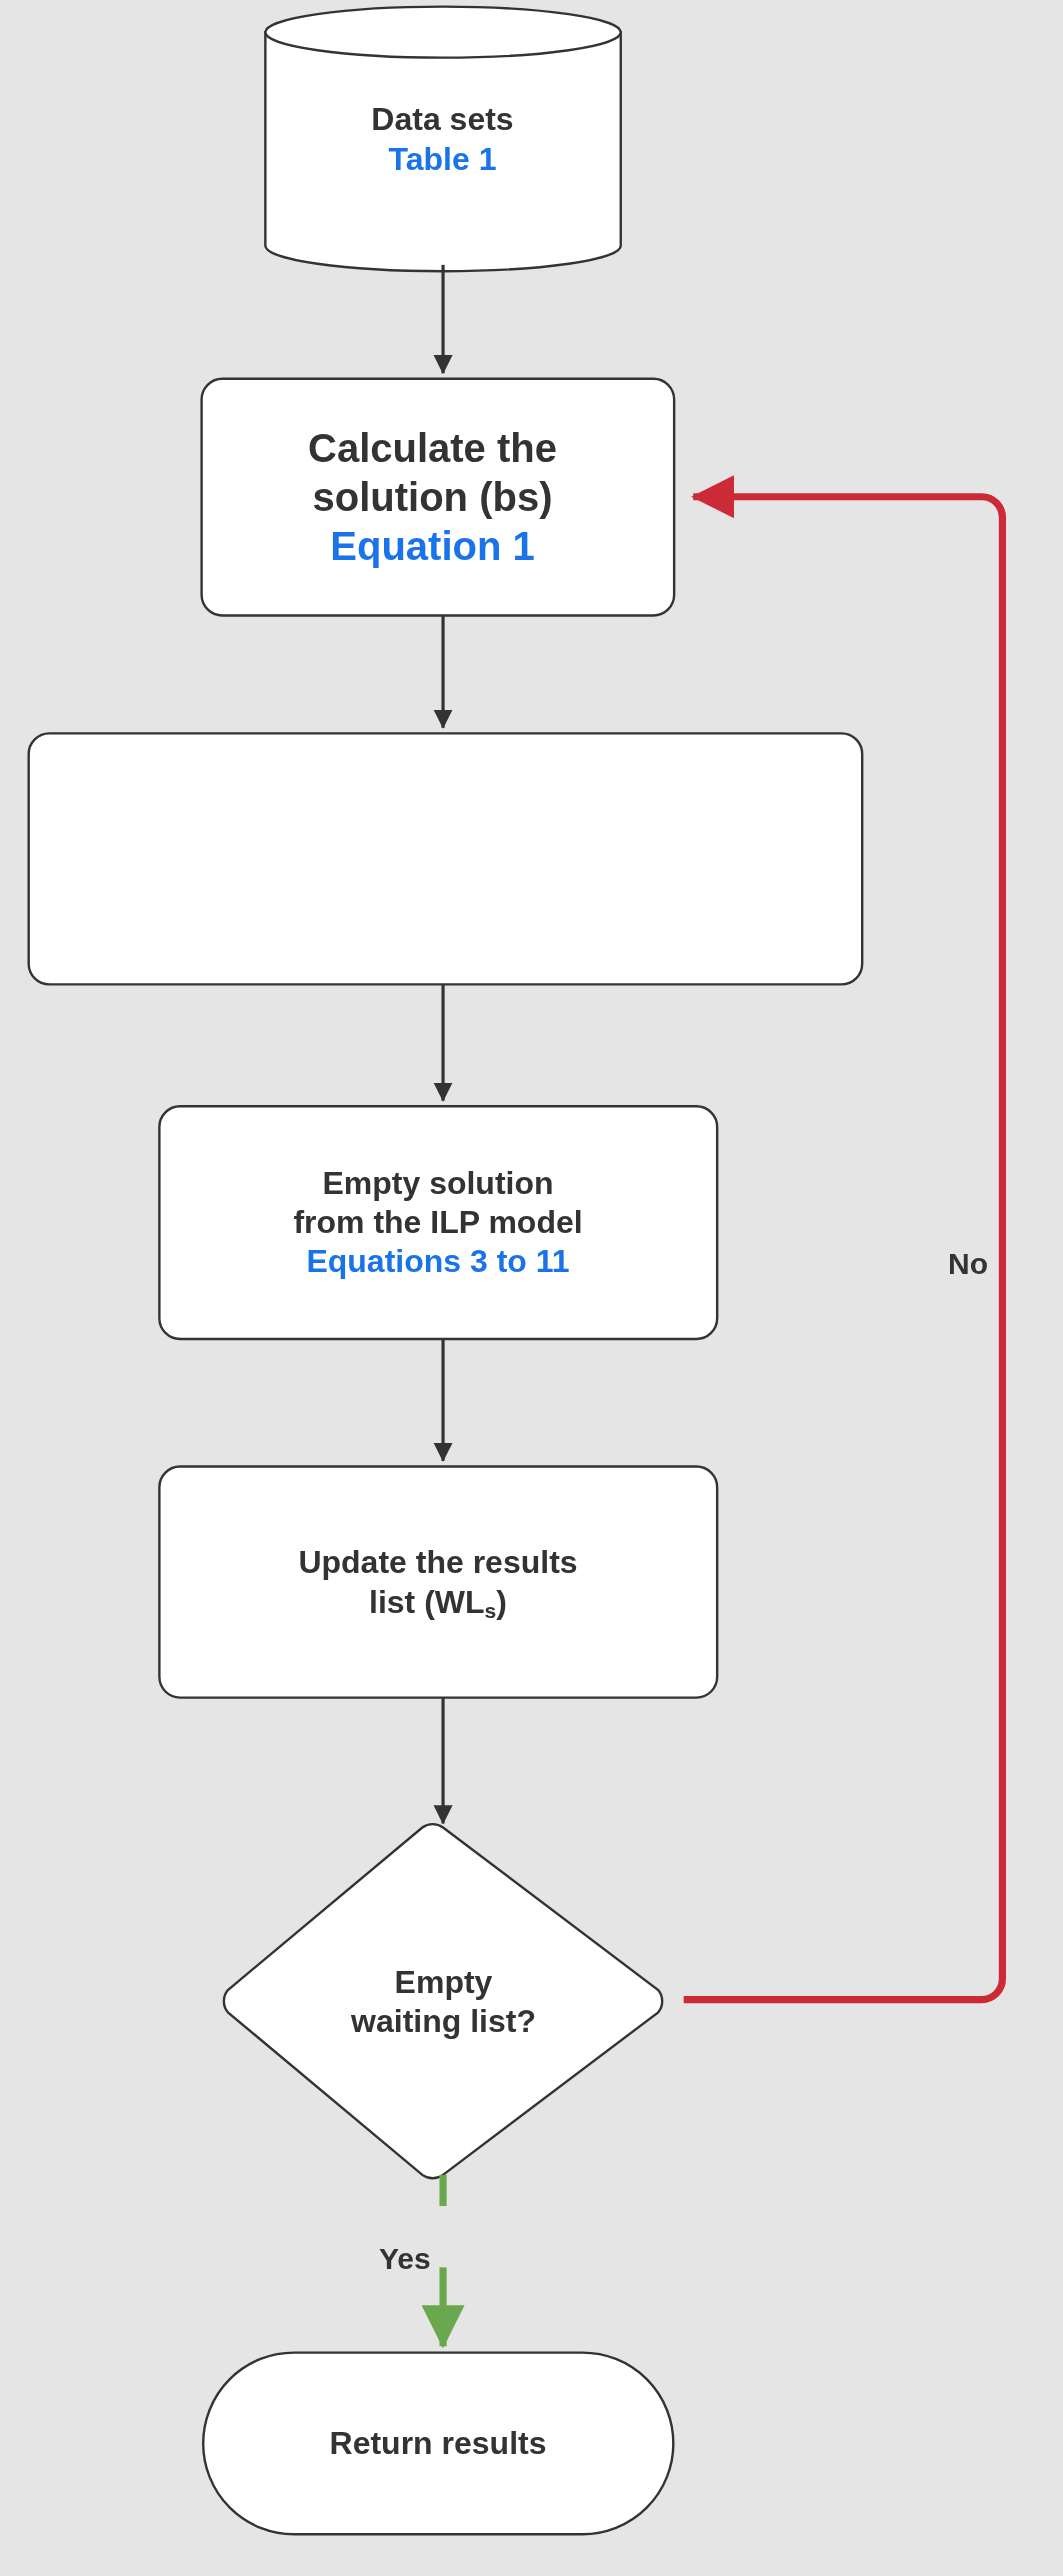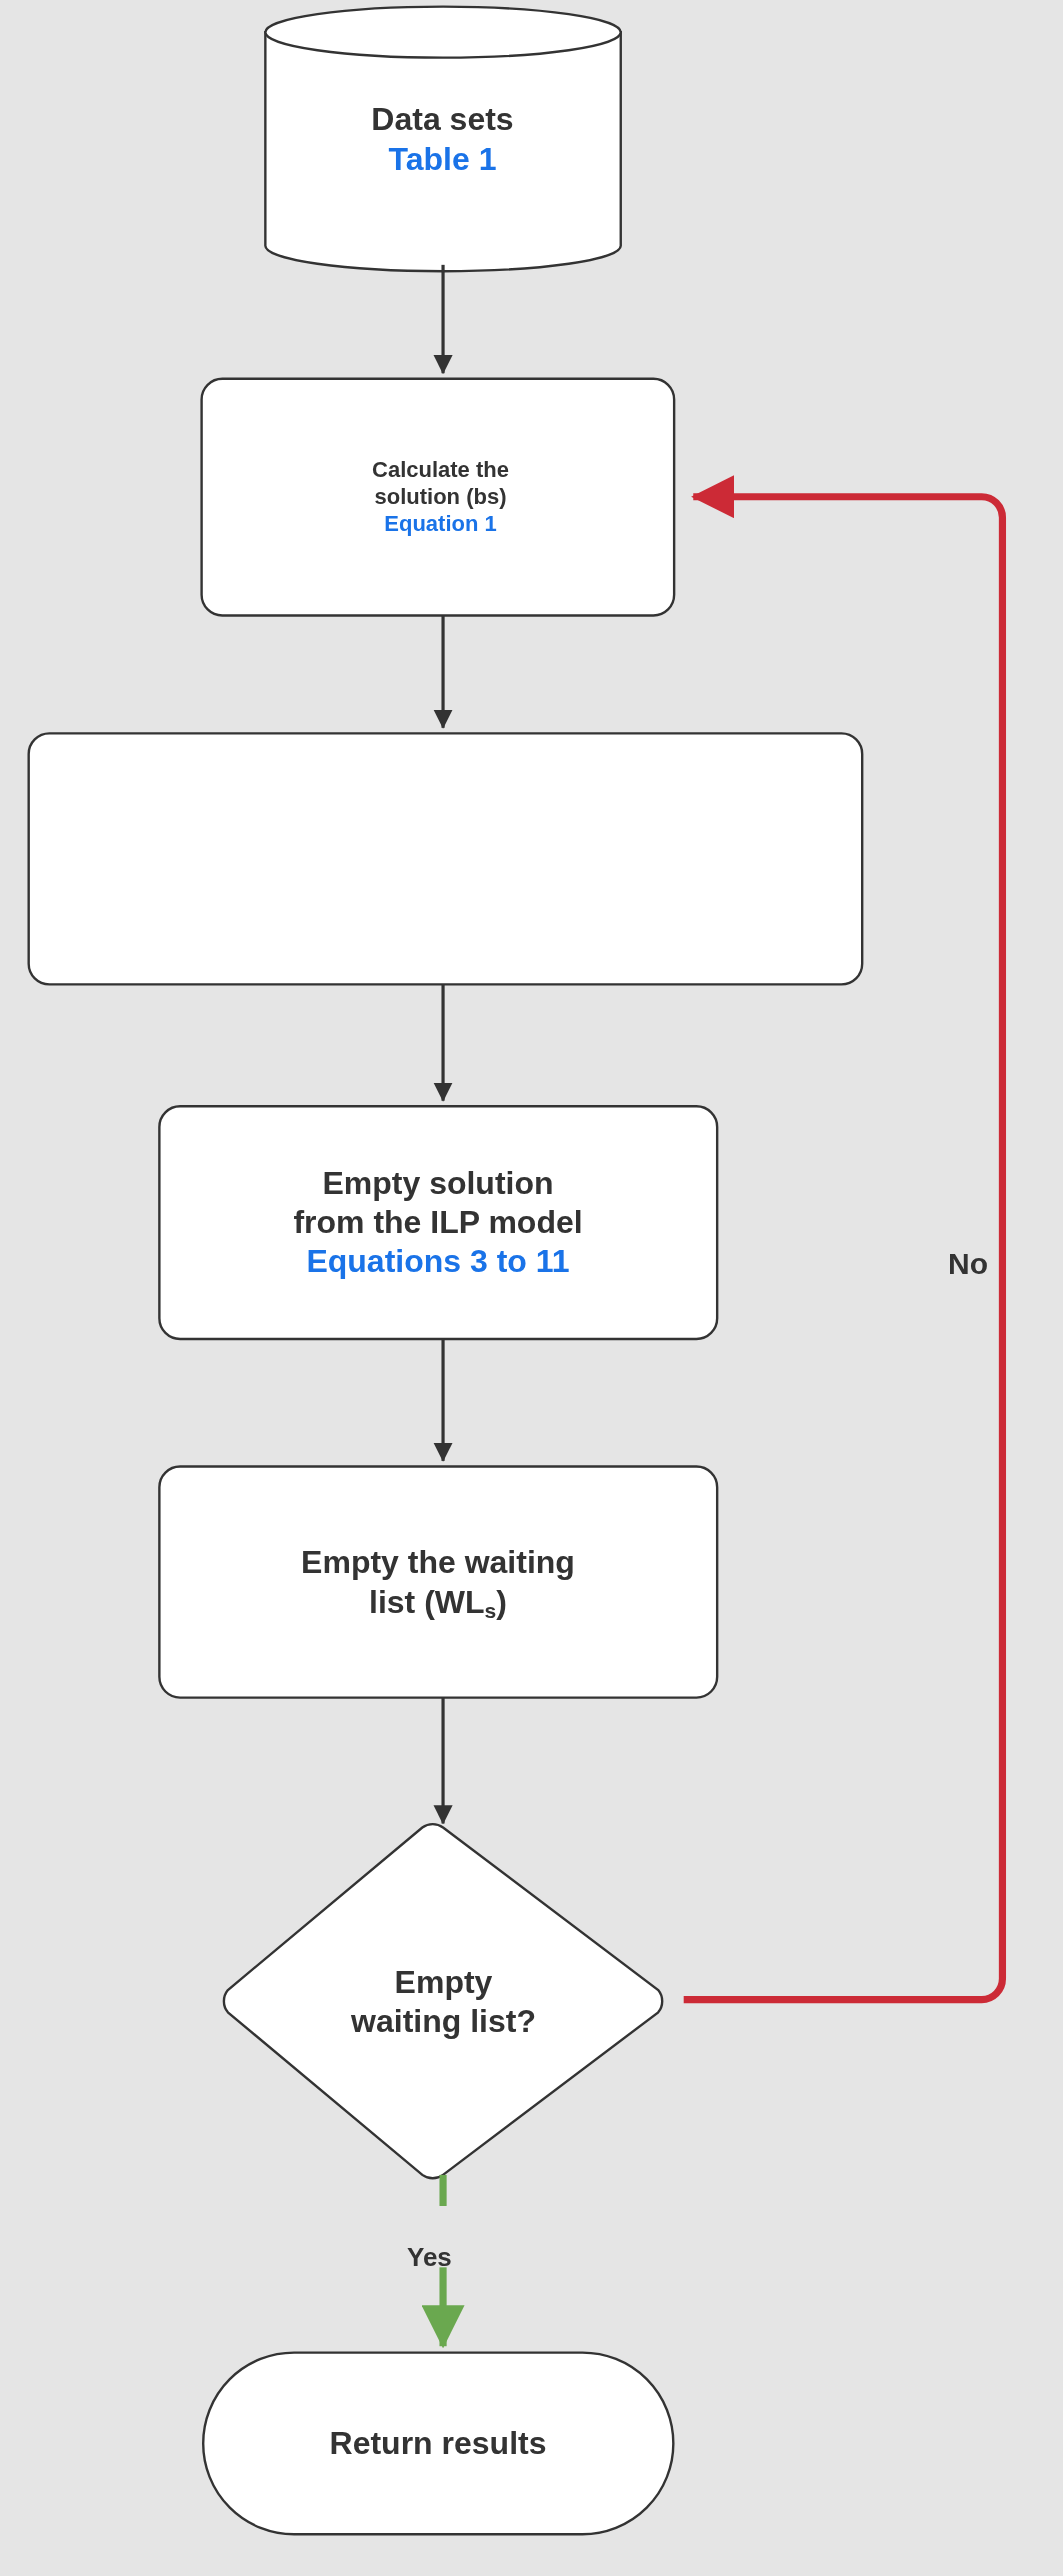--- a/index.html
+++ b/index.html
@@ -41,29 +41,29 @@
   .edge-label {
     position: absolute;
     font-weight: bold;
     color: #333333;
     text-align: center;
     white-space: nowrap;
     margin-top: 34px;
   }
   
   #node-datasets-label { left: 265px; top: 32px; width: 355px; height: 215px; font-size: 32px; }
-  #node-benefits-label { left: 204px; top: 379px; width: 473px; height: 237px; font-size: 22px; }
+  #node-benefits-label { left: 196px; top: 379px; width: 473px; height: 237px; font-size: 40px; }
   #node-esttime-label  { left: 29px;  top: 733px; width: 834px; height: 251px; font-size: 32px; }
   #node-ilp-label      { left: 159px; top: 1106px; width: 558px; height: 233px; font-size: 32px; }
   #node-update-label   { left: 159px; top: 1467px; width: 558px; height: 231px; font-size: 32px; }
   #node-decision-label { left: 217px; top: 1828px; width: 453px; height: 348px; font-size: 32px; }
   #node-return-label   { left: 203px; top: 2353px; width: 470px; height: 182px; font-size: 32px; }
 
   #edge-label-no  { left: 948px; top: 1213px; font-size: 30px; }
-  #edge-label-yes { left: 407px;  top: 2208px; font-size: 26px; }
+  #edge-label-yes { left: 379px;  top: 2208px; font-size: 30px; }
 
   sub { font-size: 0.66em; vertical-align: baseline; position: relative; top: 0.28em; }
 </style>
 </head>
 <body>
 
 <div id="flowchart-root">
 
   <svg id="flow-svg" viewBox="0 0 1334 3232">
     <defs>
@@ -124,21 +124,21 @@
   </div>
 
 
   <div class="node-label" id="node-ilp-label">
     <span class="line">Empty solution</span>
     <span class="line">from the ILP model</span>
     <span class="line ref">Equations 3 to 11</span>
   </div>
 
   <div class="node-label" id="node-update-label">
-    <span class="line">Empty the waiting</span>
+    <span class="line">Update the results</span>
     <span class="line"><span>list (WL</span><sub>s</sub><span>)</span></span>
   </div>
 
   <div class="node-label" id="node-return-label">
     <span class="line">Return results</span>
   </div>
 
   <div class="node-label" id="node-decision-label">
     <span class="line">Empty</span>
     <span class="line">waiting list?</span>

